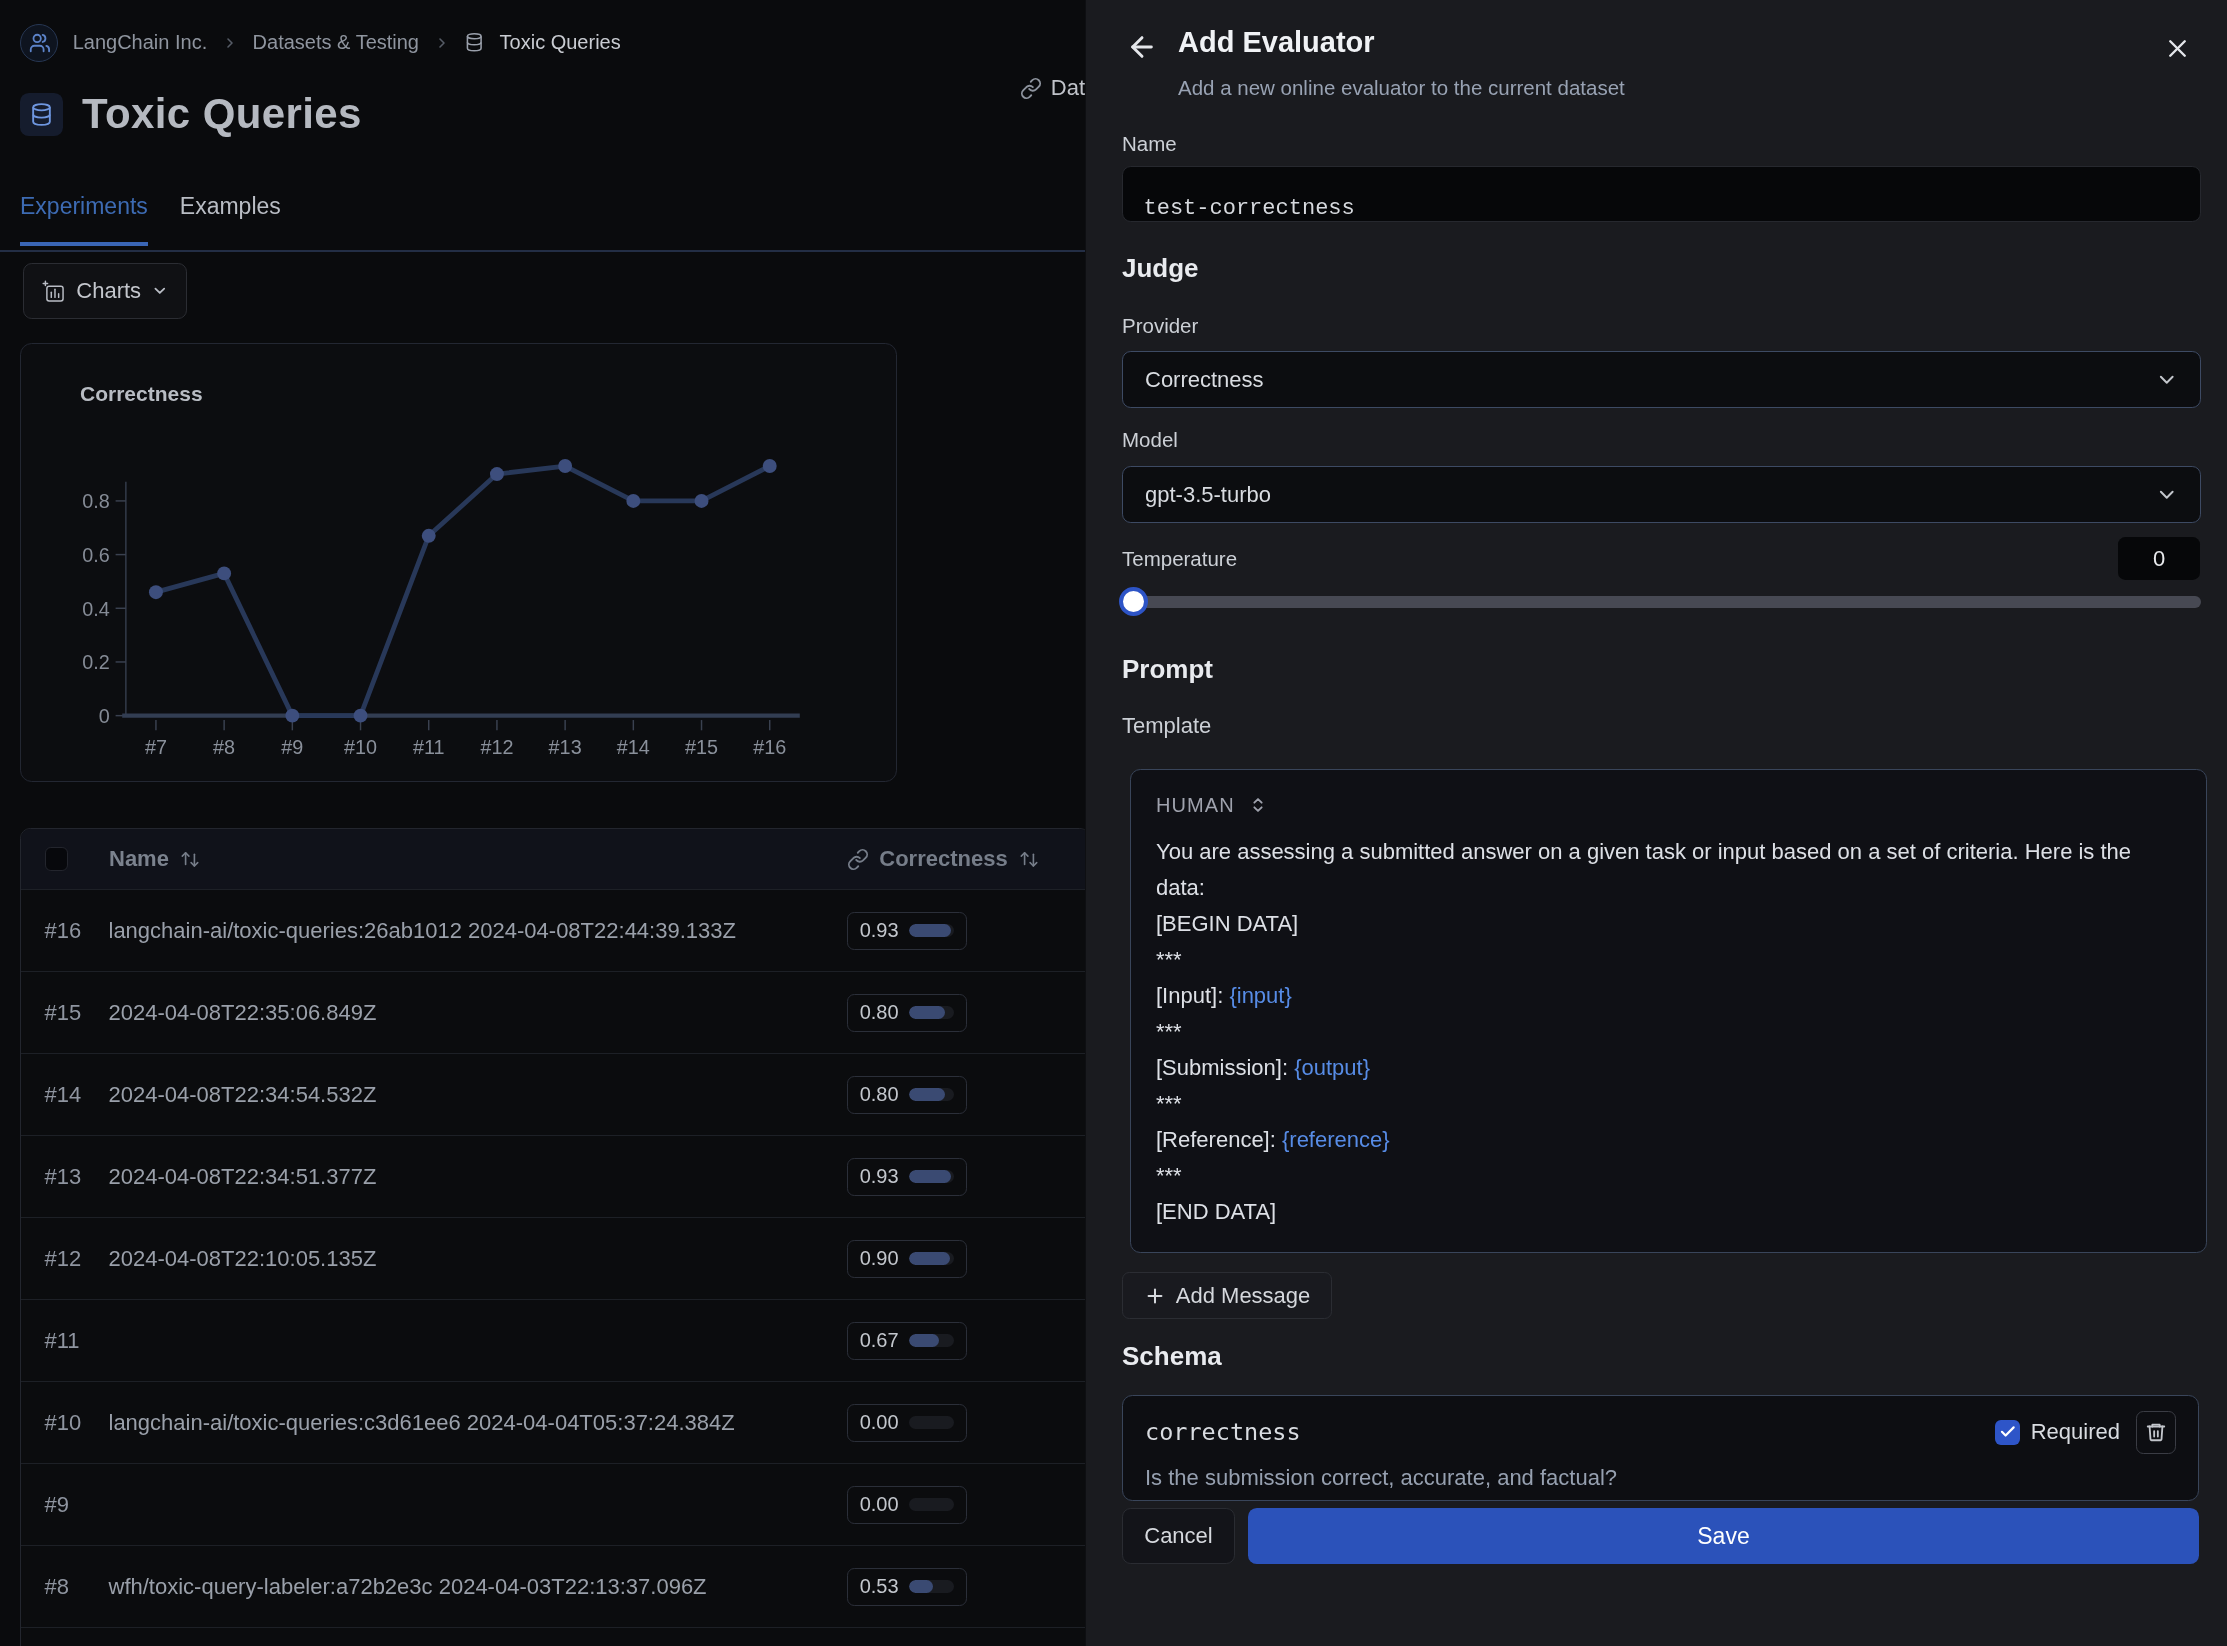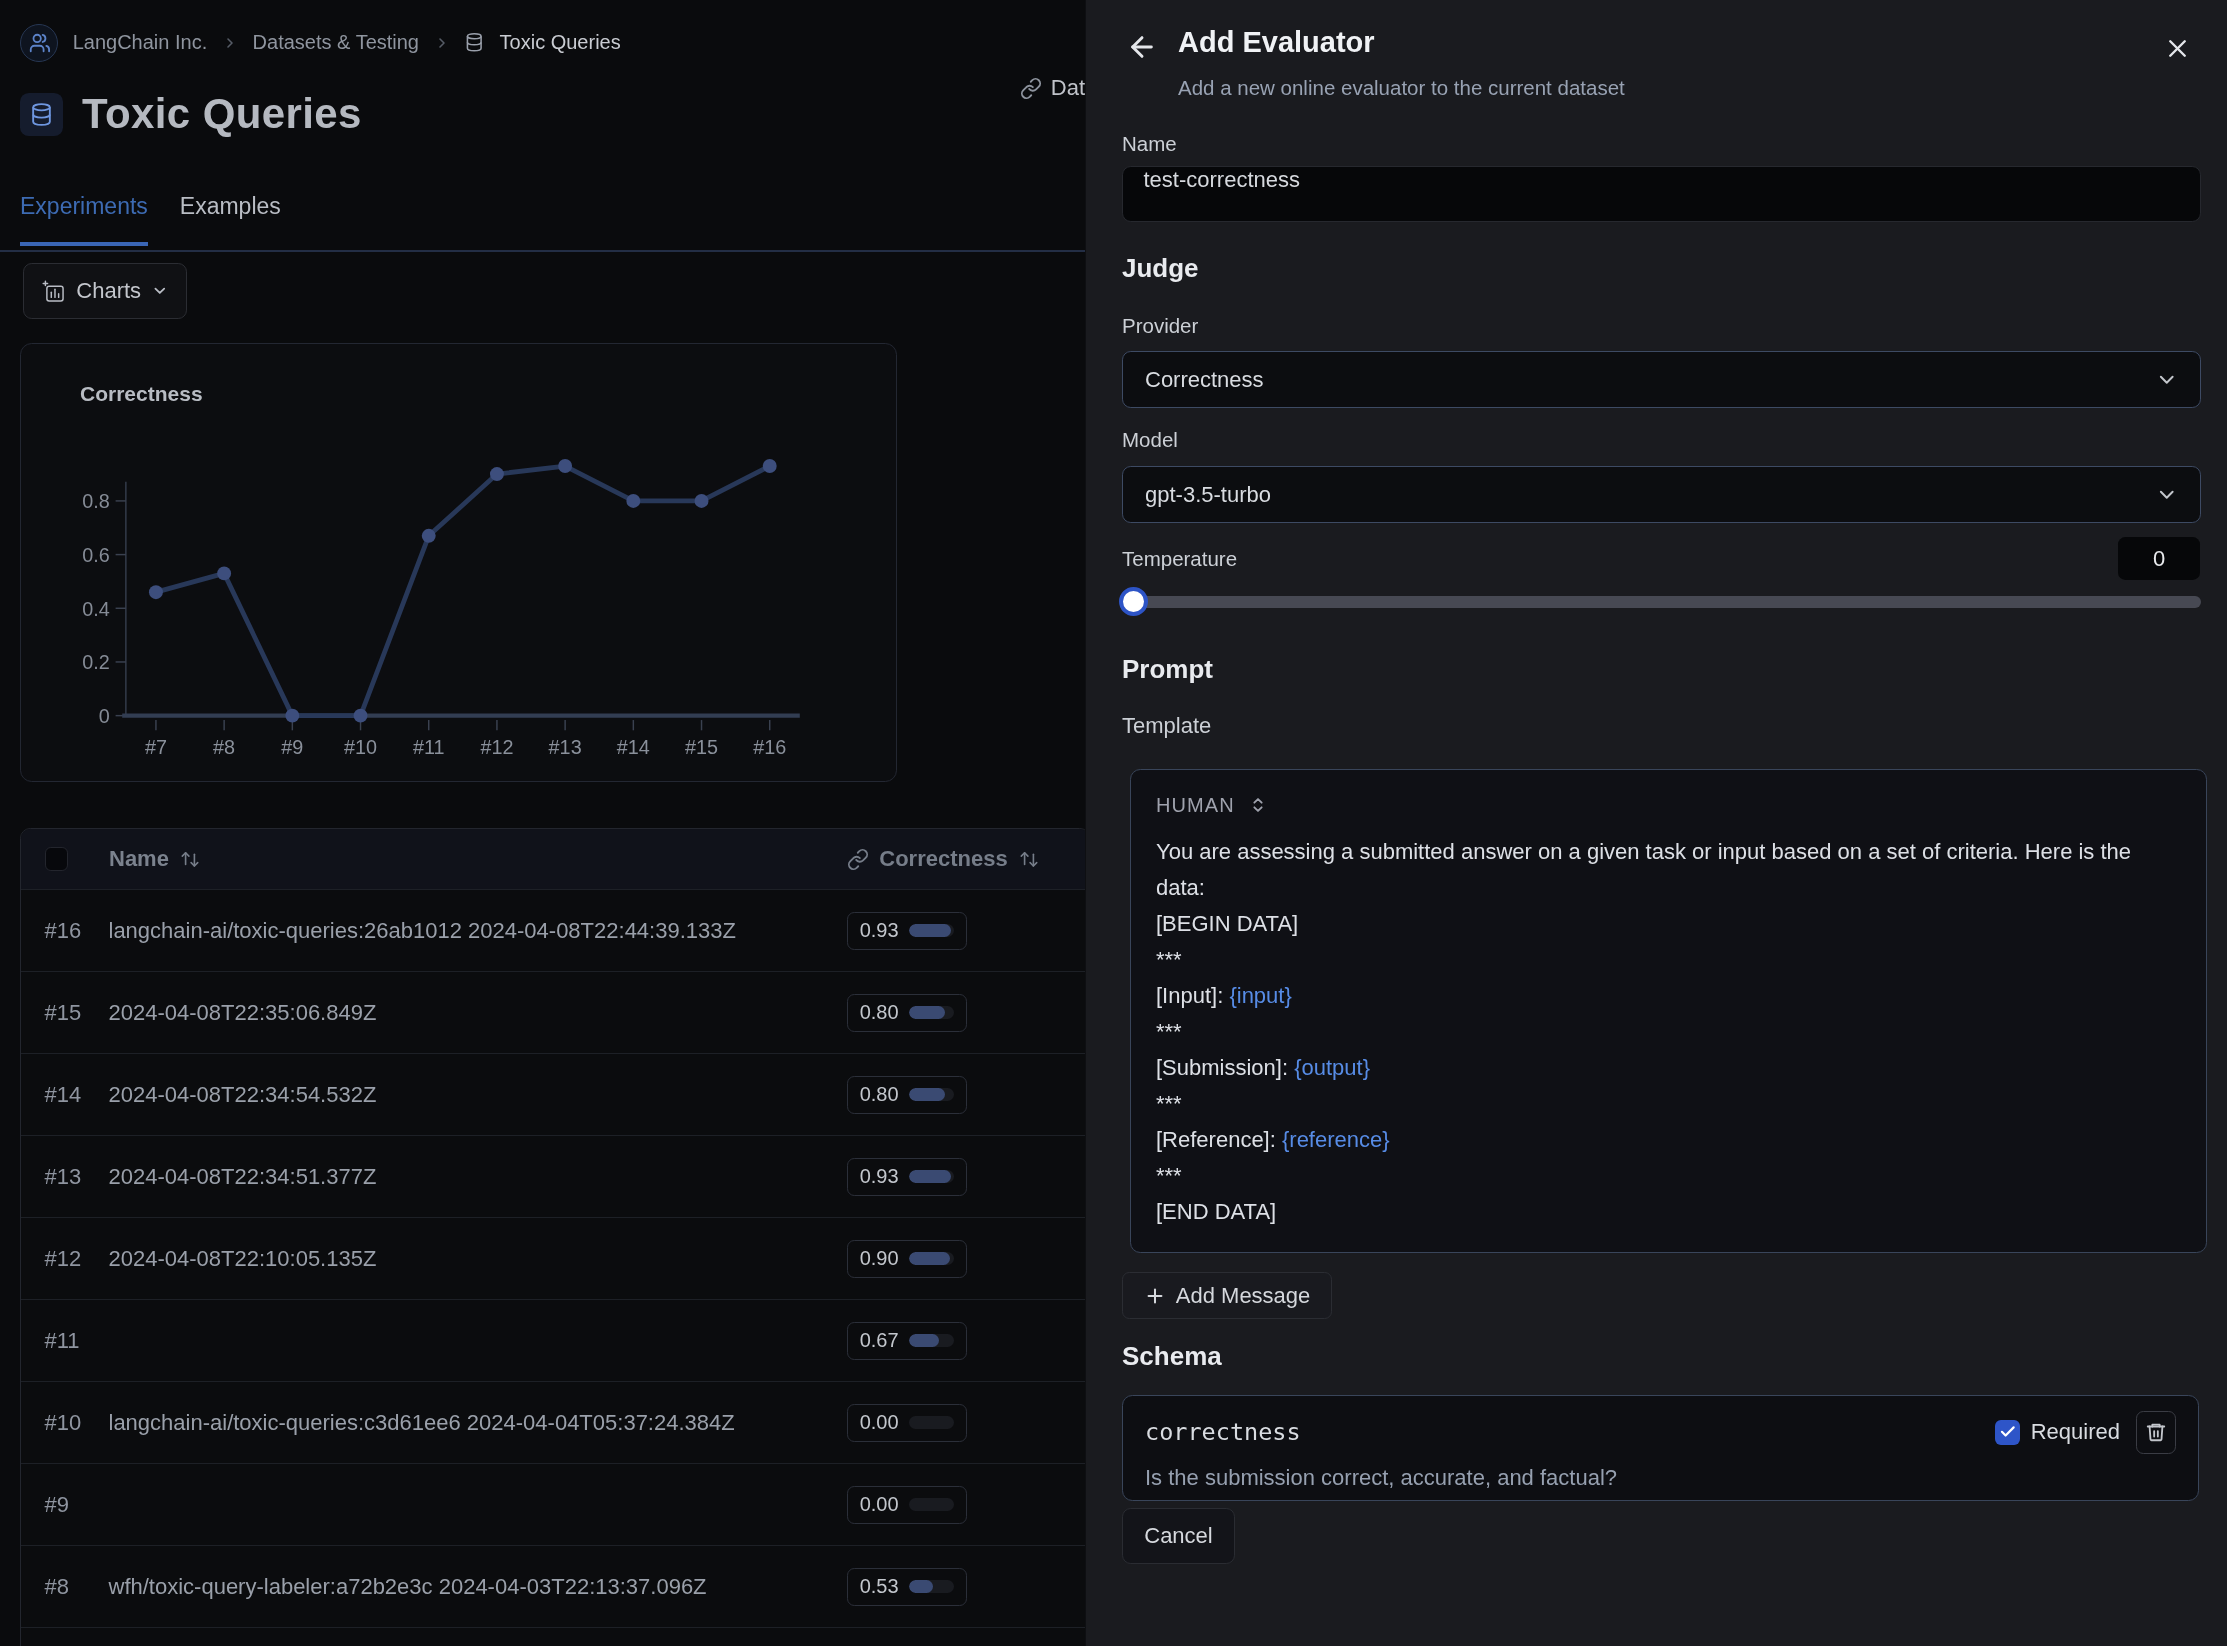--- a/index.html
+++ b/index.html
@@ -62,21 +62,21 @@
   
   .panel { position:absolute; left:1085px; top:0; width:1142px; height:1646px; background:#1a1b1f; border-left:1.5px solid #0606078a; }
   .back-btn { position:absolute; left:40px; top:31px; color:#e4e6ea; }
   .panel-title { position:absolute; left:92px; top:26.4px; font-size:29px; font-weight:600; color:#f0f2f5; }
   .close-btn { position:absolute; left:1077px; top:34px; color:#e4e6ea; }
   .panel-sub { position:absolute; left:92px; top:76px; font-size:20.5px; color:#98a2b3; }
 
   .field-label { position:absolute; left:36px; font-size:20.5px; color:#ccd0d6; }
   .section-h { position:absolute; left:36px; font-size:26px; font-weight:600; color:#e9ebef; }
 
-  .text-input { position:absolute; left:36px; width:1079px; height:56px; background:#060709; border:1.5px solid #26282e; border-radius:8.8px; display:flex; align-items:flex-start; padding:0 20.5px; font-size:22px; color:#d6d9de; }
+  .text-input { position:absolute; left:36px; width:1079px; height:56px; background:#060709; border:1.5px solid #26282e; border-radius:8.8px; display:flex; align-items:flex-end; padding:0 20.5px; font-size:22px; color:#d6d9de;font-family:Liberation Mono, monospace; }
 
   .select { position:absolute; left:36px; width:1079px; height:57px; background:#0c0d10; border:1.5px solid #3d4a63; border-radius:8.8px; display:flex; align-items:center; justify-content:space-between; padding:0 22px; font-size:22px; color:#d9dce1; }
   .select .icon { color:#c3c6cc; }
 
   .temp-box { position:absolute; left:1032px; top:537px; width:82px; height:43px; background:#060709; border-radius:7.3px; display:flex; align-items:center; justify-content:center; font-size:22px; color:#e8eaed; }
   .slider { position:absolute; left:36px; top:596px; width:1079px; height:11.7px; border-radius:5.9px; background:#474953; }
   .slider-thumb { position:absolute; left:-2.9px; top:-8.8px; width:29px; height:29px; border-radius:50%; background:#ffffff; border:4.4px solid #2d54c6; }
 
   .tpl-card { position:absolute; left:44px; top:769px; width:1077px; height:484px; background:#0f1015; border:1.5px solid #39455a; border-radius:10.3px; padding:23.5px 25px; }
   .tpl-role { display:flex; align-items:center; gap:11.7px; color:#9fa2ad; font-size:20px; letter-spacing:1.1px; margin-bottom:17.6px; }
@@ -460,14 +460,15 @@
             <path d="M19 6l-1 14a1 1 0 0 1-1 1H7a1 1 0 0 1-1-1L5 6"></path>
             <path d="M10 11v6"></path>
             <path d="M14 11v6"></path>
           </svg>
         </span>
     </div>
     <div class="schema-desc">Is the submission correct, accurate, and factual?</div>
   </div>
 
   <div class="cancel-btn">Cancel</div>
+  <div class="save-btn">Save</div>
 </div>
 
 
 </body></html>

